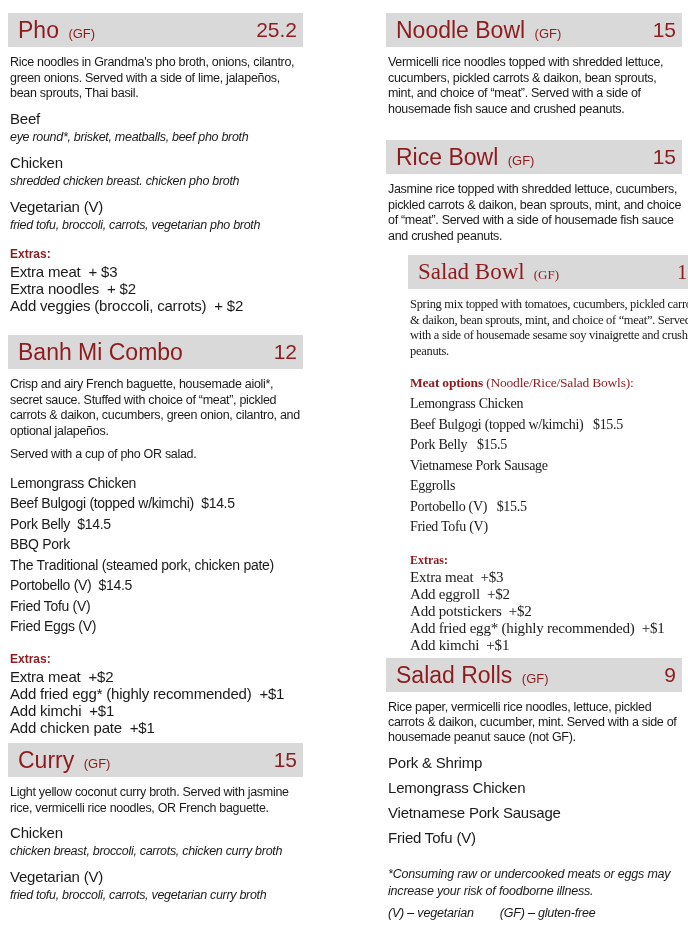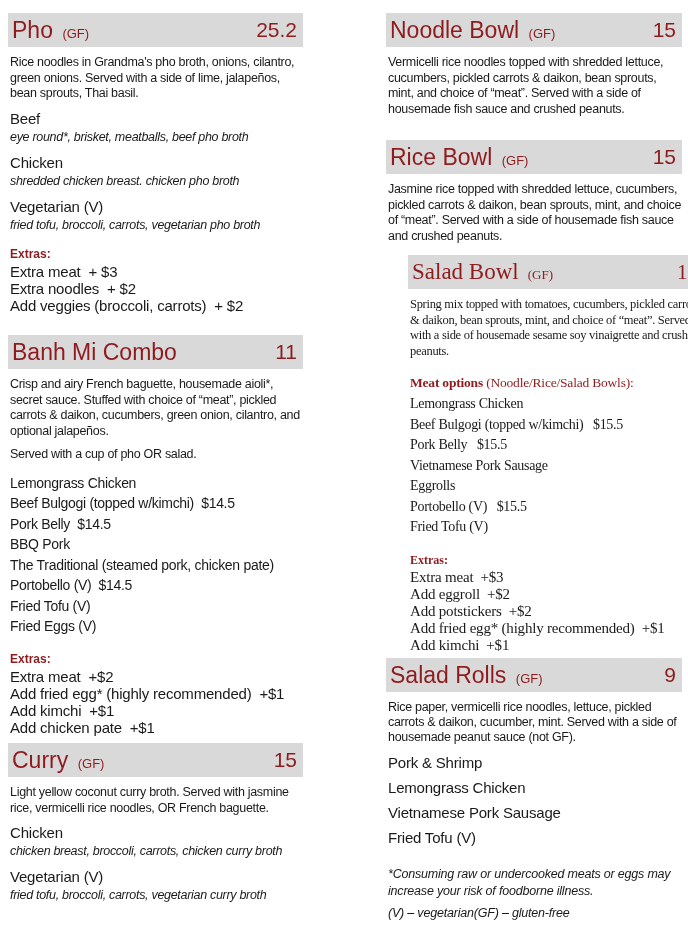--- a/index.html
+++ b/index.html
@@ -22,21 +22,21 @@
   #sec-rice{left:386px;top:140px;width:296px;}
   #sec-salad{left:408px;top:255px;width:296px;font-family:Liberation Serif, serif;}
   #sec-rolls{left:386px;top:658px;width:296px;}
   #footer{left:386px;top:866px;width:296px;}
 
   .band{
     background:var(--band);height:34px;width:100%;
     display:flex;align-items:center;justify-content:space-between;
     padding:0 6px 0 4px;
   }
-  .band-left{display:inline-block;white-space:nowrap;}
+  .band-left{display:inline-block;white-space:nowrap;margin-left:6px;}
   .band-title{font-size:23px;color:var(--accent);}
   .band-tag{font-size:13px;color:var(--accent);margin-left:5px;}
   .band-price{font-size:21px;color:var(--accent);}
 
   .desc{
     font-size:12.5px;line-height:15.5px;letter-spacing:-0.3px;
     margin:8px 0 0 2px;
   }
   .variant{margin:7px 0 0 2px;}
   .v-name{font-size:15px;line-height:20px;letter-spacing:-0.2px;}
@@ -50,21 +50,21 @@
   .option{font-size:14px;line-height:20.5px;letter-spacing:-0.3px;}
 
   .meat-heading{margin:14px 0 0 2px;font-size:13.5px;line-height:19px;color:var(--accent);letter-spacing:-0.2px;}
   .meat-heading .bold{font-weight:bold;}
 
   .roll-options{margin:8px 0 0 2px;}
   .roll-option{font-size:15px;line-height:20px;margin-top:5px;letter-spacing:-0.2px;}
 
   .footnote{font-size:12.5px;line-height:17px;font-style:italic;letter-spacing:-0.2px;margin-left:2px;}
   .legend{margin:5px 0 0 2px;font-size:12.5px;line-height:17px;font-style:italic;letter-spacing:-0.2px;}
-  .legend .gf{}
+  .legend .gf{margin-left:26px;}
 </style>
 </head>
 <body>
 
 <div id="page">
 
   <section class="sec" id="sec-pho">
     <div class="band">
       <span class="band-left">
         <span class="band-title">Pho</span>
@@ -91,21 +91,21 @@
       <div class="extras-item">Extra noodles&nbsp; + $2</div>
       <div class="extras-item">Add veggies (broccoli, carrots)&nbsp; + $2</div>
     </div>
   </section>
 
   <section class="sec" id="sec-banh">
     <div class="band">
       <span class="band-left">
         <span class="band-title">Banh Mi Combo</span>
       </span>
-      <span class="band-price">11</span>
+      <span class="band-price">12</span>
     </div>
     <div class="desc">Crisp and airy French baguette, housemade aioli*, secret sauce. Stuffed with choice of “meat”, pickled carrots &amp; daikon, cucumbers, green onion, cilantro, and optional jalapeños.</div>
     <div class="desc">Served with a cup of pho OR salad.</div>
     <div class="options">
       <div class="option">Lemongrass Chicken</div>
       <div class="option">Beef Bulgogi (topped w/kimchi)&nbsp; $14.5</div>
       <div class="option">Pork Belly&nbsp; $14.5</div>
       <div class="option">BBQ Pork</div>
       <div class="option">The Traditional (steamed pork, chicken pate)</div>
       <div class="option">Portobello (V)&nbsp; $14.5</div>

